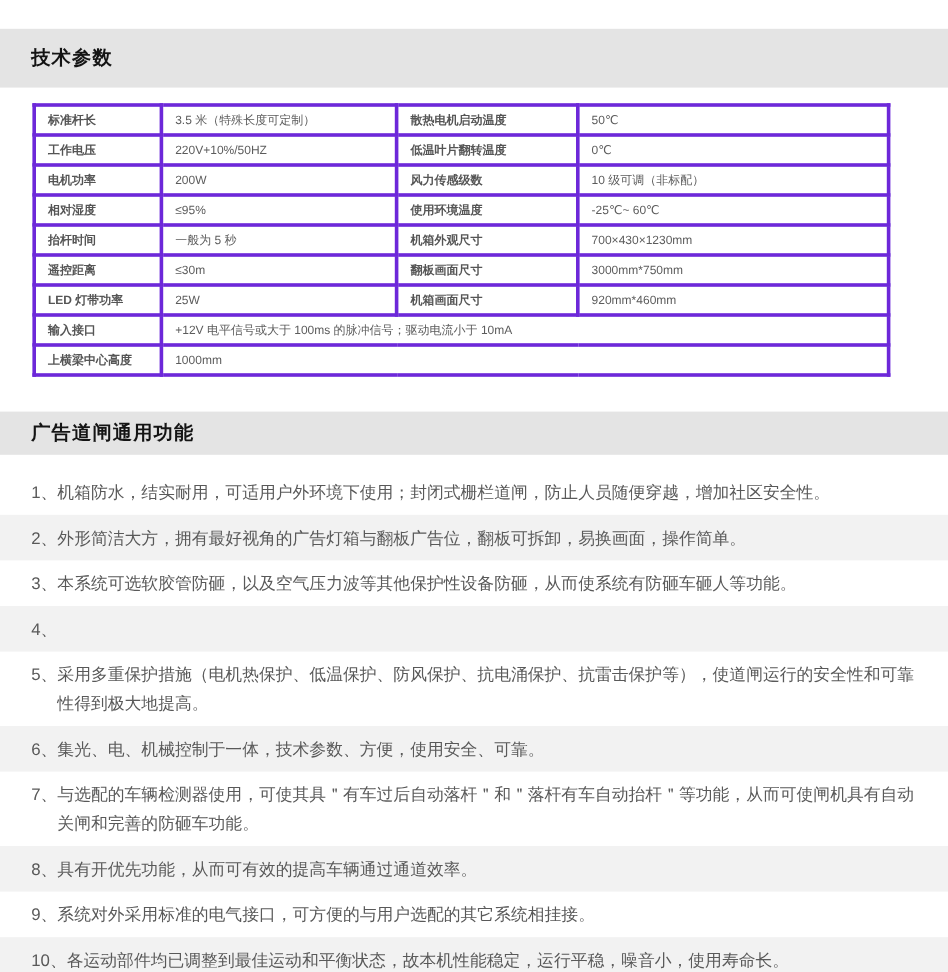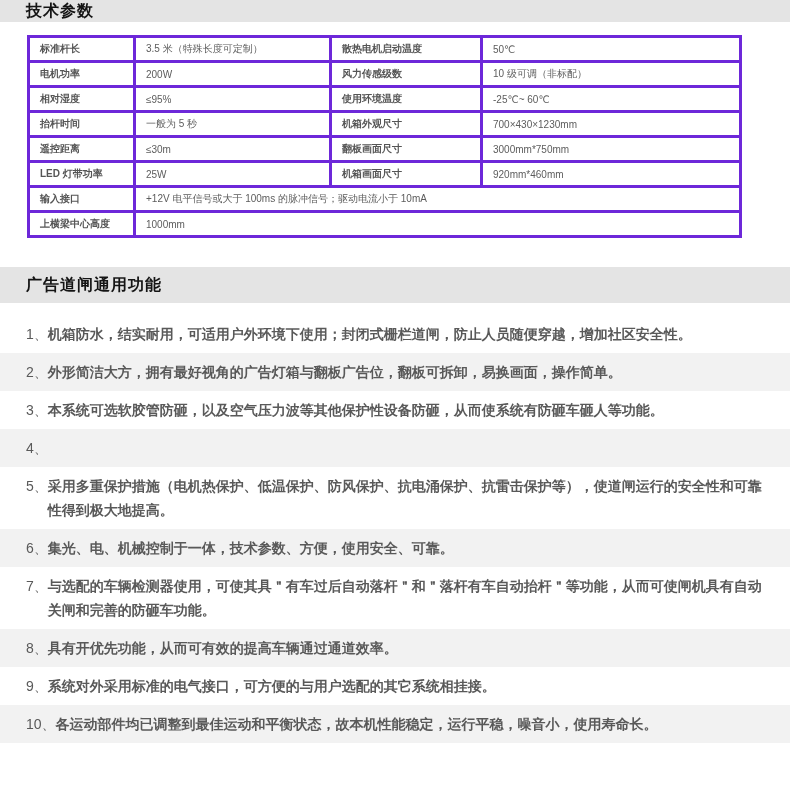--- a/index.html
+++ b/index.html
@@ -5,25 +5,26 @@
   * { margin: 0; padding: 0; box-sizing: border-box; }
   html, body { background: #ffffff; }
   body {
     width: 790px;
     height: 810px;
     font-family: "Liberation Sans", "DejaVu Sans", sans-serif;
     color: #595959;
     overflow: hidden;
   }
   .section-bar {
-    height: 22px;
+    height: 49px;
     background: #e4e4e4;
     display: flex;
     align-items: center;
     padding-left: 26px;
+    margin-top: 24px;
   }
   .section-title {
     font-size: 16px;
     font-weight: bold;
     color: #141414;
     letter-spacing: 1px;
   }
   .bar-features { margin-top: 29px; height: 36px; }
 
   table.spec {
@@ -54,21 +55,21 @@
   .feature-list { margin-top: 12px; }
   .feature-item {
     display: flex;
     padding: 7px 20px 7px 26px;
     font-size: 14px;
     line-height: 24px;
     color: #595959;
   }
   .feature-item:nth-child(even) { background: #f2f2f2; }
   .feature-num { flex: 0 0 auto; white-space: nowrap; }
-  .feature-text { flex: 1 1 auto; font-weight: bold; }
+  .feature-text { flex: 1 1 auto; }
 </style>
 </head>
 <body>
 
 <div class="section-bar">
   <span class="section-title">技术参数</span>
 </div>
 
 <table class="spec">
   <colgroup>
@@ -76,20 +77,26 @@
       <col class="c2">
       <col class="c3">
       <col class="c4">
     </colgroup>
   <tbody>
     <tr>
       <td class="lbl">标准杆长</td>
       <td>3.5 米（特殊长度可定制）</td>
       <td class="lbl">散热电机启动温度</td>
       <td>50℃</td>
+    </tr>
+    <tr>
+      <td class="lbl">工作电压</td>
+      <td>220V+10%/50HZ</td>
+      <td class="lbl">低温叶片翻转温度</td>
+      <td>0℃</td>
     </tr>
     <tr>
       <td class="lbl">电机功率</td>
       <td>200W</td>
       <td class="lbl">风力传感级数</td>
       <td>10 级可调（非标配）</td>
     </tr>
     <tr>
       <td class="lbl">相对湿度</td>
       <td>≤95%</td>

